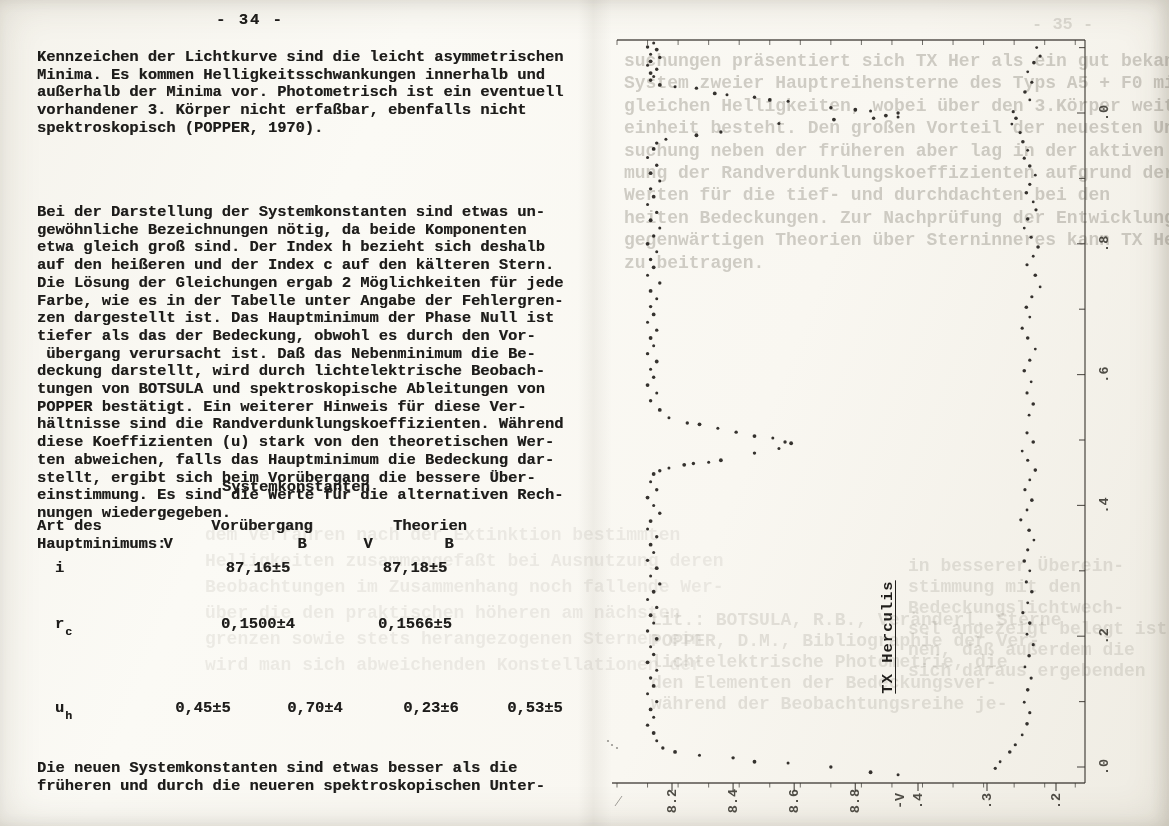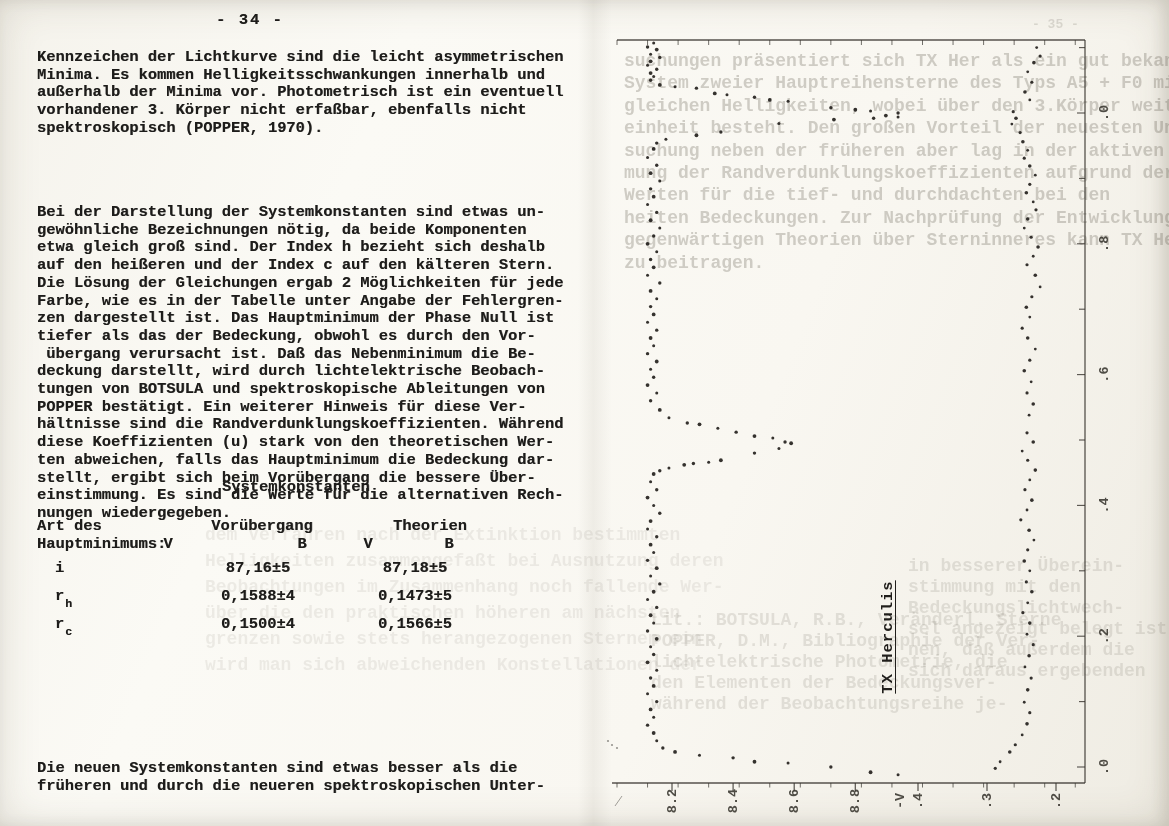--- a/index.html
+++ b/index.html
@@ -96,40 +96,42 @@
         <span class="vcell sh2">B</span>
         <span class="vcell sh3">V</span>
         <span class="vcell sh4">B</span>
       </div>
 
       <div class="trow" style="top:60px;">
         <span class="tlabel"><span>i</span><sub></sub></span>
         <span class="vcell p1">87,16±5</span>
         <span class="vcell p2">87,18±5</span>
       </div>
-      <div class="trow" style="top:88px;">
-        <span class="tlabel"><span>r</span><sub>h</sub></span>
-        <span class="vcell p1">0,1588±4</span>
-        <span class="vcell p2">0,1473±5</span>
-      </div>
       <div class="trow" style="top:116px;">
         <span class="tlabel"><span>r</span><sub>c</sub></span>
         <span class="vcell p1">0,1500±4</span>
         <span class="vcell p2">0,1566±5</span>
       </div>
+      <div class="trow" style="top:200px;">
+        <span class="tlabel"><span>u</span><sub>h</sub></span>
+        <span class="vcell q1">0,45±5</span>
+        <span class="vcell q2">0,70±4</span>
+        <span class="vcell q3">0,23±6</span>
+        <span class="vcell q4">0,53±5</span>
+      </div>
     </div>
 
     <div class="tw" style="left:37px;top:760px;">Die neuen Systemkonstanten sind etwas besser als die
 früheren und durch die neueren spektroskopischen Unter-</div>
   </div>
 
   <div class="gutter"></div>
 
   <div>
-    <div class="ghost g-strong" style="left:1032px;top:14px;font-size:13px;opacity:.20;">- 35 -</div>
+    <div class="ghost g-strong" style="left:1032px;top:14px;font-size:17px;opacity:.20;">- 35 -</div>
     <div class="ghost g-strong" style="left:624px;top:50px;">suchungen präsentiert sich TX Her als ein gut bekanntes
 System zweier Hauptreihensterne des Typs A5 + F0 mit
 gleichen Helligkeiten, wobei über den 3.Körper weiter Un-
 einheit besteht. Den großen Vorteil der neuesten Unter-
 suchung neben der früheren aber lag in der aktiven Bestim-
 mung der Randverdunklungskoeffizienten aufgrund der hohen
 Werten für die tief- und durchdachten bei den
 heiten Bedeckungen. Zur Nachprüfung der Entwicklung unsere
 gegenwärtigen Theorien über Sterninneres kann TX Her
 zu beitragen.</div>

